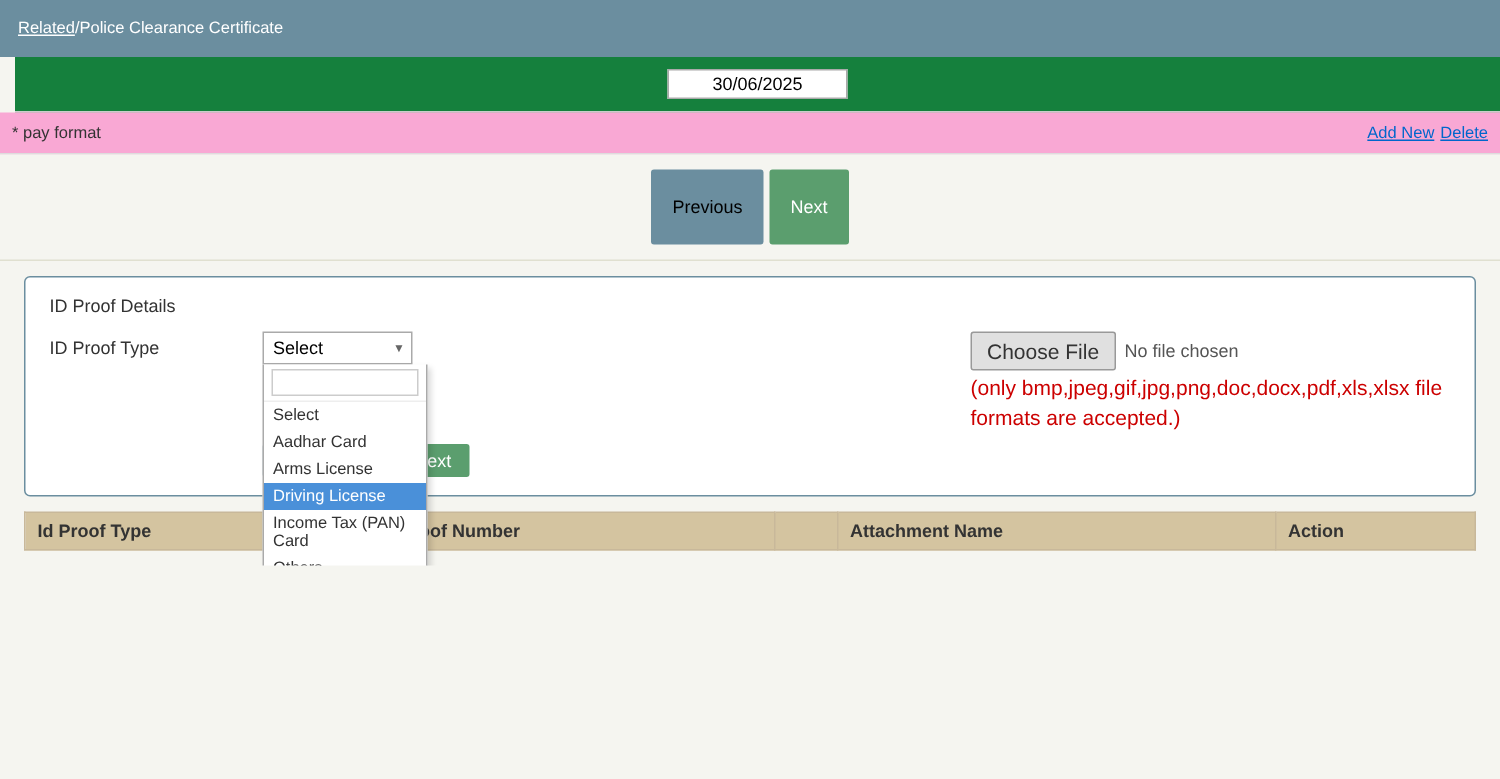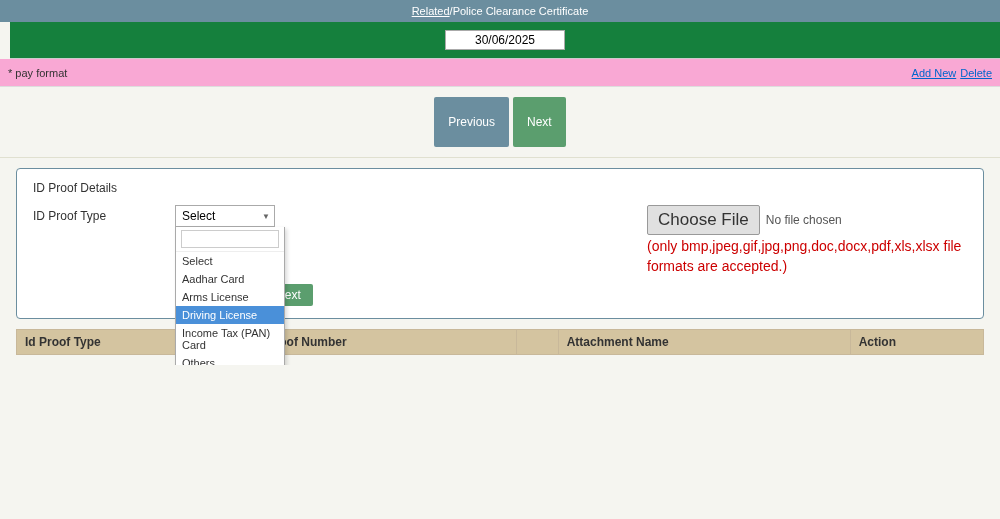--- a/index.html
+++ b/index.html
@@ -1,25 +1,24 @@
 <!DOCTYPE html>
 <html><head>
   <meta charset="utf-8">
   <style>
     * { box-sizing: border-box; margin: 0; padding: 0; }
     body { font-family: Arial, sans-serif; font-size: 12px; background: #f5f5f0; }
 
     
     .breadcrumb-bar {
       background: #6b8e9f;
-      padding: 4px 22px;
-      display: flex;
-      align-items: center;
-      height: 22px;
-      justify-content: center;
+      padding: 4px 12px;
+      display: flex;
+      align-items: center;
+      height: 38px;
     }
     .breadcrumb-bar a {
       color: #ffffff;
       text-decoration: underline;
       font-size: 11px;
     }
     .breadcrumb-bar span {
       color: #ffffff;
       font-size: 11px;
     }
@@ -71,21 +70,21 @@
     .nav-buttons {
       background: #f5f5f0;
       padding: 10px;
       display: flex;
       justify-content: center;
       gap: 4px;
       border-bottom: 1px solid #e0e0d0;
     }
     .btn-previous {
       background: #6b8e9f;
-      color: #ffffff;
+      color: #000000;
       border: none;
       padding: 18px 14px;
       font-size: 12px;
       cursor: pointer;
       border-radius: 2px;
     }
     .btn-next {
       background: #5b9e6e;
       color: white;
       border: none;
@@ -110,21 +109,21 @@
       padding: 4px 12px;
       font-size: 12px;
       cursor: pointer;
       border-radius: 2px;
     }
     .btn-choose-file {
       background: #e0e0e0;
       color: #333;
       border: 1px solid #999;
       padding: 4px 10px;
-      font-size: 17px;
+      font-size: 14px;
       cursor: pointer;
       border-radius: 2px;
     }
 
     
     .main-content {
       background: #f5f5f0;
       padding: 10px 16px;
     }
 

